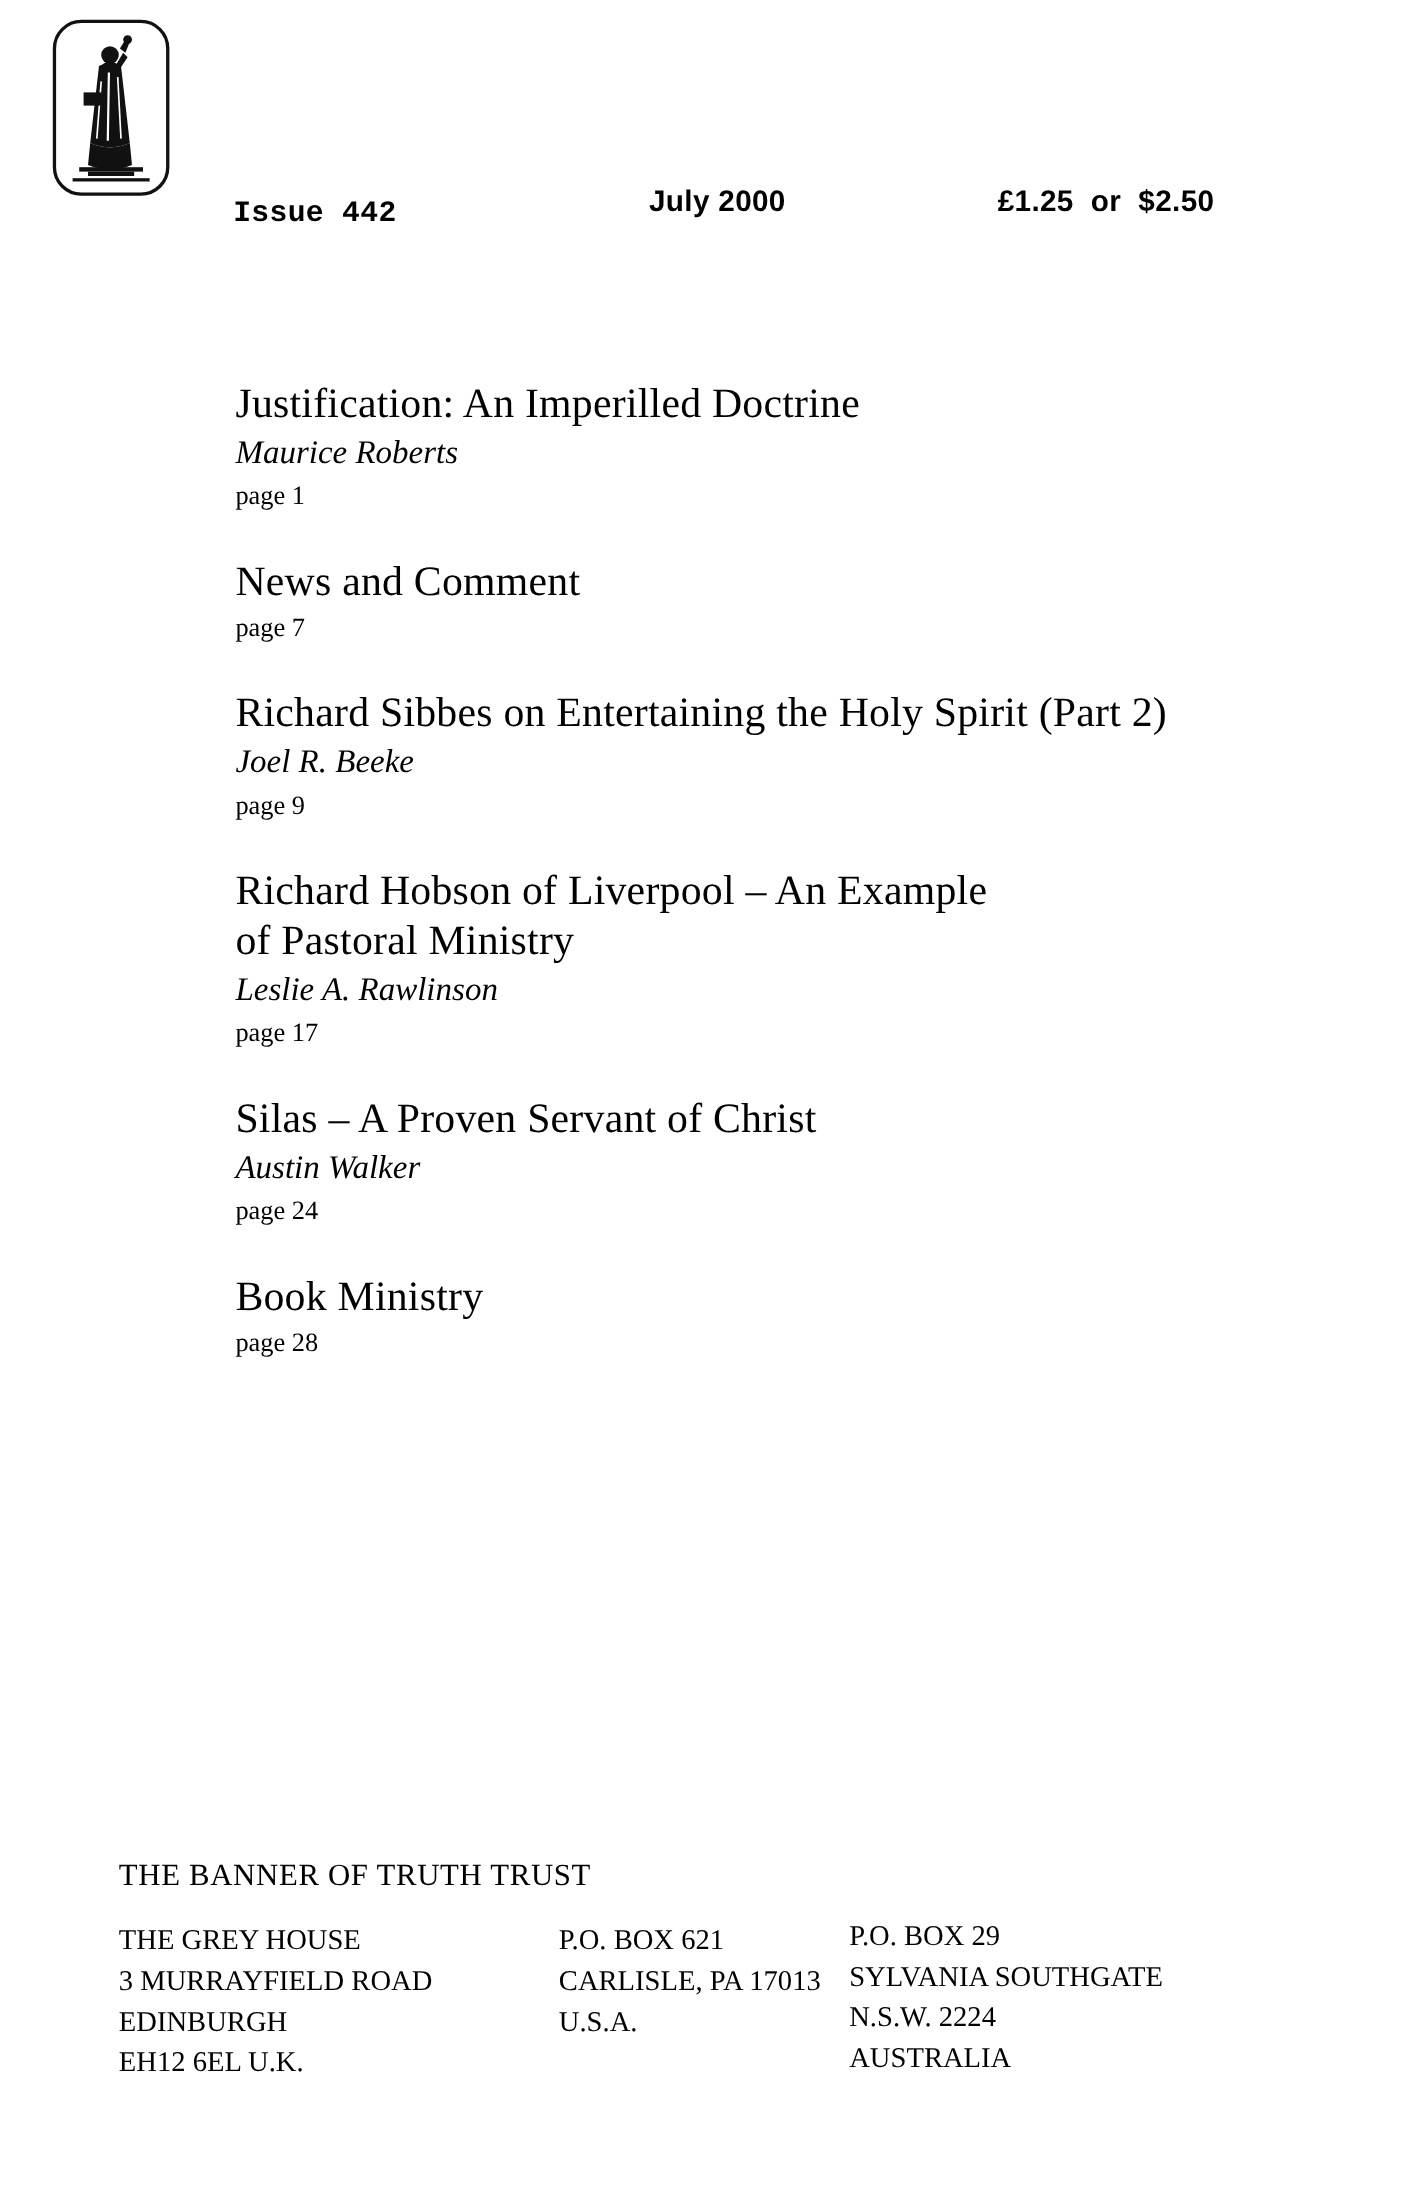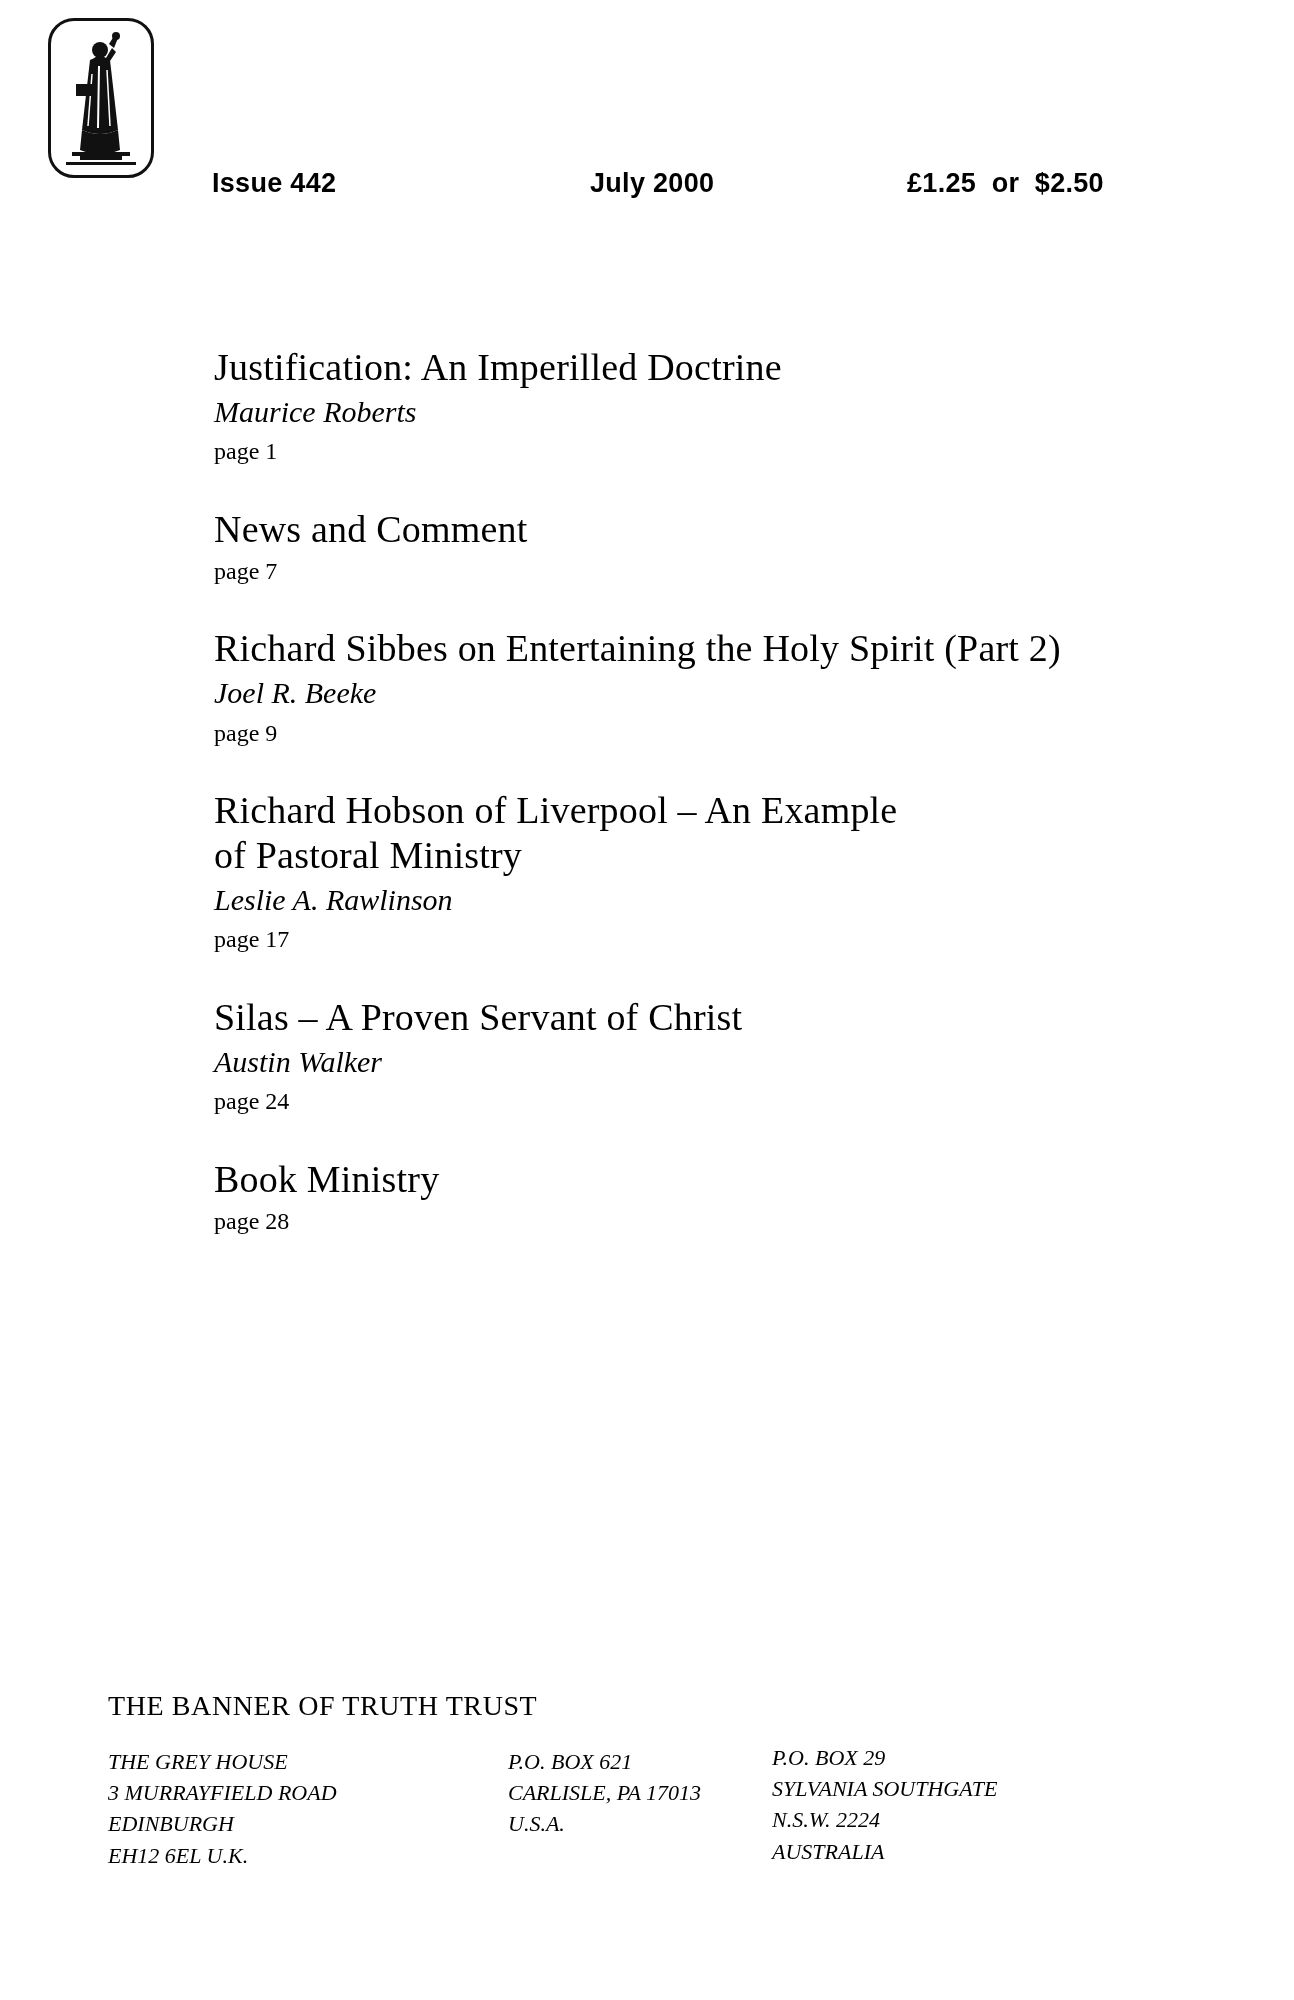--- a/index.html
+++ b/index.html
@@ -53,21 +53,22 @@
     width: 1294px;
     height: 34px;
     font-family: "Liberation Sans", sans-serif;
     font-weight: bold;
     font-size: 27px;
     letter-spacing: 0.3px;
   }
   .issue-no {
     position: absolute;
     left: 212px;
-    top: 0;
+    top: 12px;
+    font-family: Liberation Mono, monospace;
   }
   .issue-date {
     position: absolute;
     left: 590px;
     top: 0;
   }
   .issue-price {
     position: absolute;
     left: 896px;
     top: 0;
@@ -121,24 +122,23 @@
     letter-spacing: 0.6px;
     margin-bottom: 24px;
   }
   .addresses {
     position: relative;
     height: 160px;
   }
   .address {
     position: absolute;
     top: 0;
-    font-size: 22px;
+    font-size: 26px;
     line-height: 1.42;
     white-space: pre-line;
-    font-style: italic;
   }
   .addr-0 { left: 0px; }
   .addr-1 { left: 400px; }
   .addr-2 { left: 664px; top: -4px; }
 </style>
 </head>
 <body>
 
 <div class="masthead">
 

